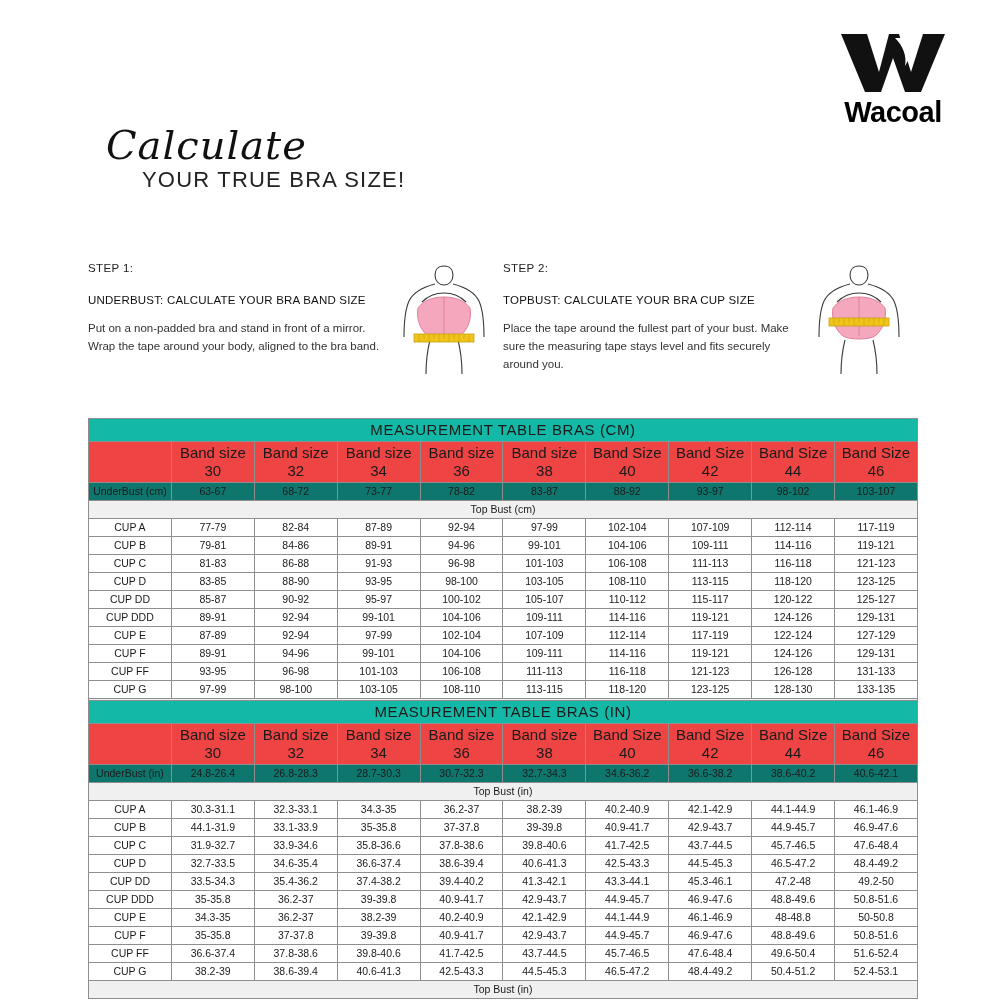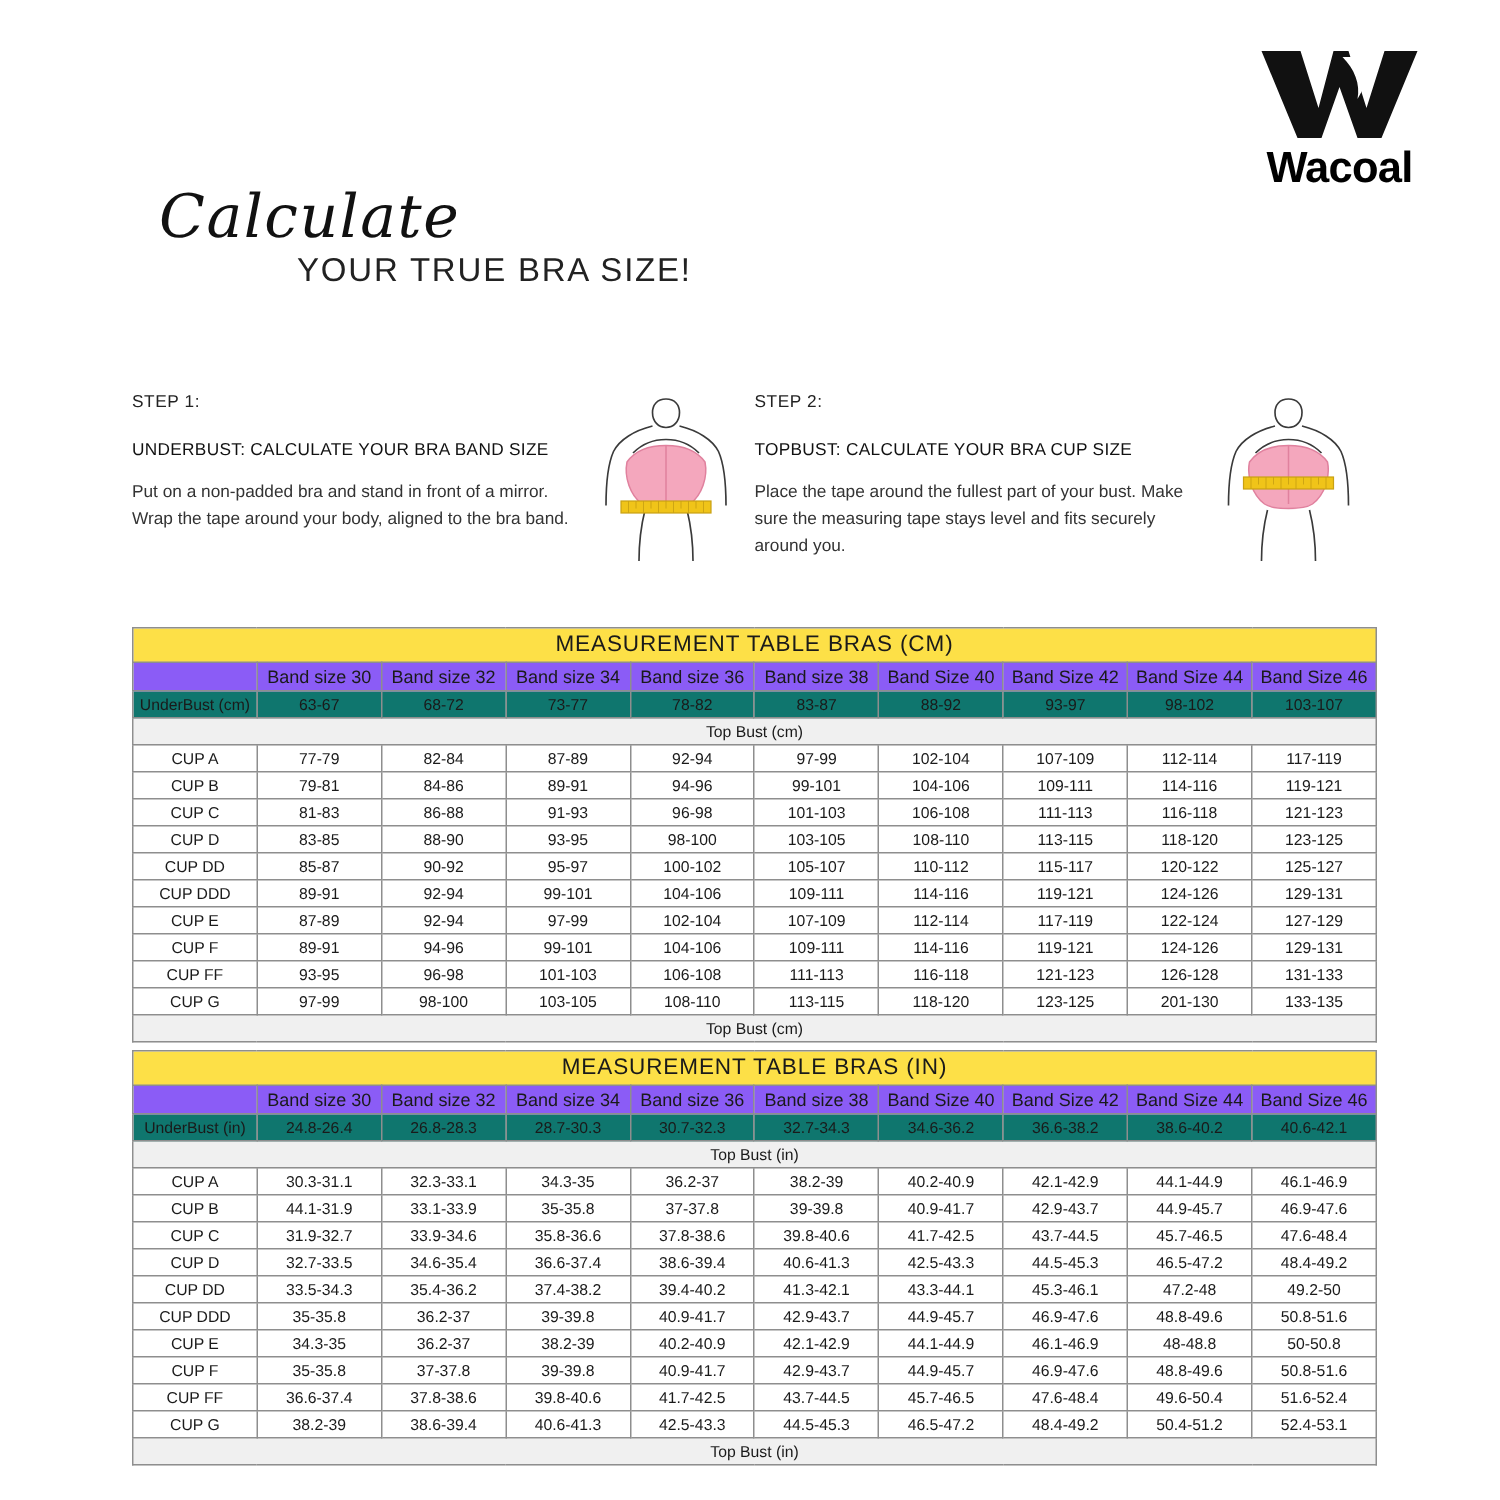--- a/index.html
+++ b/index.html
@@ -47,21 +47,21 @@
     line-height: 1;
     color: #111;
     letter-spacing: 1px;
     margin: 0 0 2px 18px;
     white-space: nowrap;
   }
   .sub-title {
     font-size: 22px;
     letter-spacing: 1.2px;
     color: #222;
-    margin-left: 110px;
+    margin-left: 54px;
     font-weight: 400;
   }
 
   
   .steps {
     position: absolute;
     left: 88px; top: 262px;
     width: 830px;
     display: flex;
   }
@@ -105,28 +105,28 @@
   table.mt th, table.mt td {
     border: 1px solid #8e8e8e;
     padding: 2px 3px;
     height: 18px;
     text-align: center;
     font-weight: normal;
     color: #1a1a1a;
     line-height: 1.2;
   }
   .mt-title {
-    background: #fde047;
+    background: #14b8a6;
     font-size: 15px;
     letter-spacing: .6px;
     padding: 6px 0;
     color: #1a1a1a;
     height: auto;
   }
-  .mt-head td { background: #8b5cf6; font-weight: bold; font-size: 12px; }
+  .mt-head td { background: #ef4444; font-weight: bold; font-size: 15px; }
   .mt-band td { background: #0f766e; font-weight: bold; }
   .row-label { text-align: left; padding-left: 6px; }
   .mt-sub td { background: #f0f0f0; font-weight: bold; font-size: 10.5px; }
   .col-first { width: 106px; }
 </style>
 </head>
 <body>
 
 <div class="logo-wrap">
   <div class="logo-mark">
@@ -338,21 +338,21 @@
         </tr>
         <tr>
           <td class="row-label col-first">CUP G</td>
           <td>97-99</td>
           <td>98-100</td>
           <td>103-105</td>
           <td>108-110</td>
           <td>113-115</td>
           <td>118-120</td>
           <td>123-125</td>
-          <td>201-130</td>
+          <td>128-130</td>
           <td>133-135</td>
         </tr>
         <tr class="mt-sub">
         <td colspan="10">Top Bust (cm)</td>
       </tr>
     </tbody>
   </table>
 </div>
 
 <div class="table-block tbl2">

